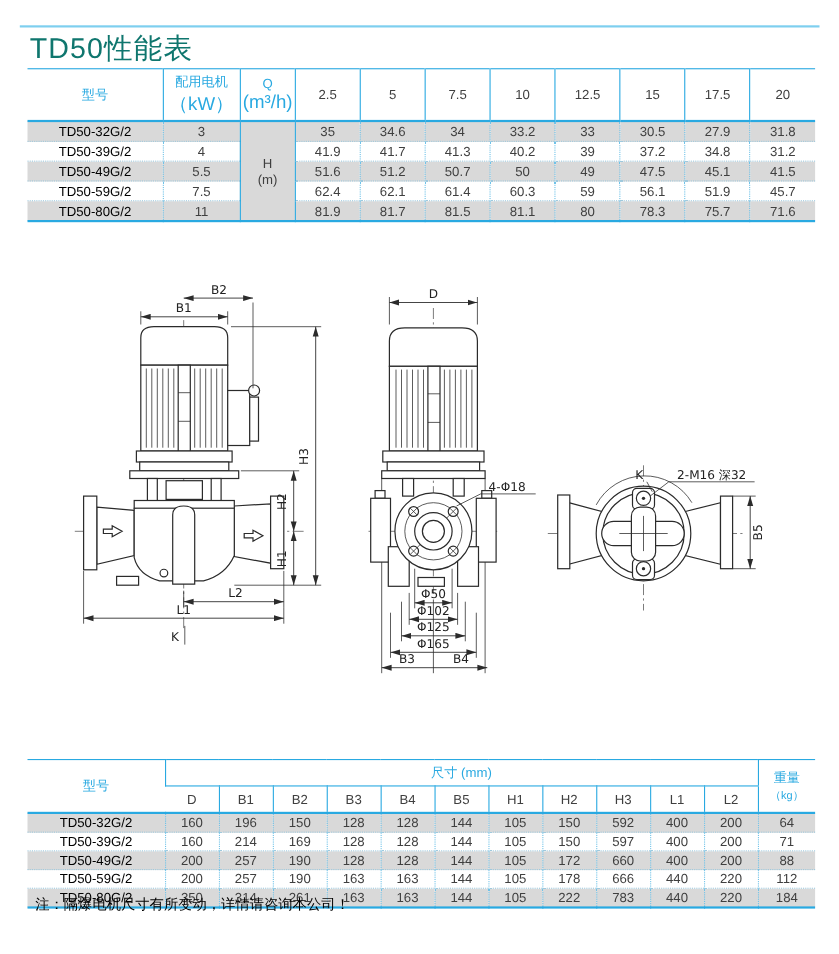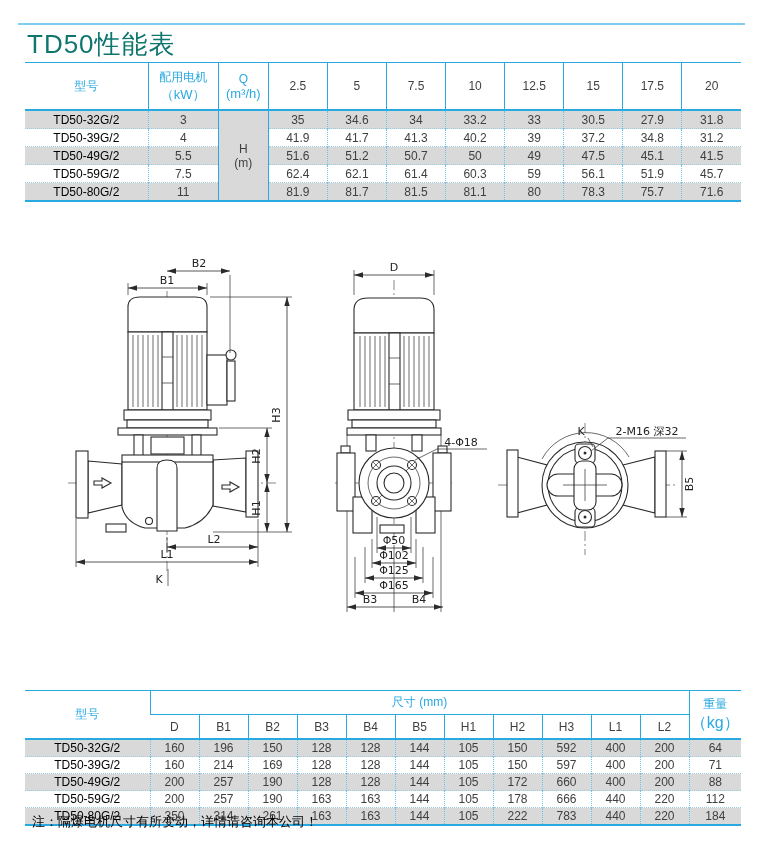--- a/index.html
+++ b/index.html
@@ -12,39 +12,39 @@
 
   table{border-collapse:collapse;table-layout:fixed;text-align:center;
         font-family:"Liberation Sans",sans-serif;}
   
   #t1{position:absolute;left:25px;top:62px;width:716px;font-size:12px;color:#3f3f3f;
       border-top:1px solid #29a9e1;border-bottom:2px solid #29a9e1;}
   #t1 thead th{height:44px;font-weight:normal;border-bottom:2px solid #29a9e1;
       border-left:1px solid #29a9e1;}
   #t1 thead th:first-child{border-left:none;}
   #t1 thead th.cjk{color:#29a9e1;}
-  #t1 .sub{font-size:13px;}
+  #t1 .sub{font-size:17px;}
   #t1 tbody td{height:17px;padding:0;border-left:1px dotted #6fc2e8;
       border-top:1px dotted #9fc9dd;}
   #t1 tbody td:first-child{border-left:none;}
   #t1 tbody tr.stripe td{background:#d9d9d9;}
   #t1 td.model, #t2 td.model{color:#000000;}
   #t1 td.hm{background:#fff;border-left:1px solid #29a9e1;border-top:none;
       font-size:12px;color:#3f3f3f;}
   #t1 tbody td.afterhm{border-left:1px solid #29a9e1;}
 
   
   #t2{position:absolute;left:25px;top:690px;width:716px;font-size:12px;color:#3f3f3f;
       border-top:1px solid #29a9e1;border-bottom:2px solid #29a9e1;}
   #t2 thead th{font-weight:normal;height:21px;border-left:1px solid #29a9e1;}
   #t2 thead th:first-child{border-left:none;}
   #t2 thead th.cjk{color:#29a9e1;margin-left:40px;}
   #t2 thead tr.r1 th.size{border-bottom:1px solid #29a9e1;}
   #t2 thead{border-bottom:2px solid #29a9e1;}
-  #t2 .sub{font-size:16px;}
+  #t2 .sub{font-size:10px;}
   #t2 tbody td{height:16px;padding:0;border-left:1px dotted #6fc2e8;
       border-top:1px dotted #9fc9dd;}
   #t2 tbody td:first-child{border-left:none;}
   #t2 tbody tr.stripe td{background:#d9d9d9;}
 
   .note{position:absolute;left:32px;top:813px;font-size:13px;color:#000000;}
 
   
   #drawing{position:absolute;left:30px;top:255px;}
   .pt{fill:#fff;stroke:#2b2b2b;stroke-width:1.1;}

